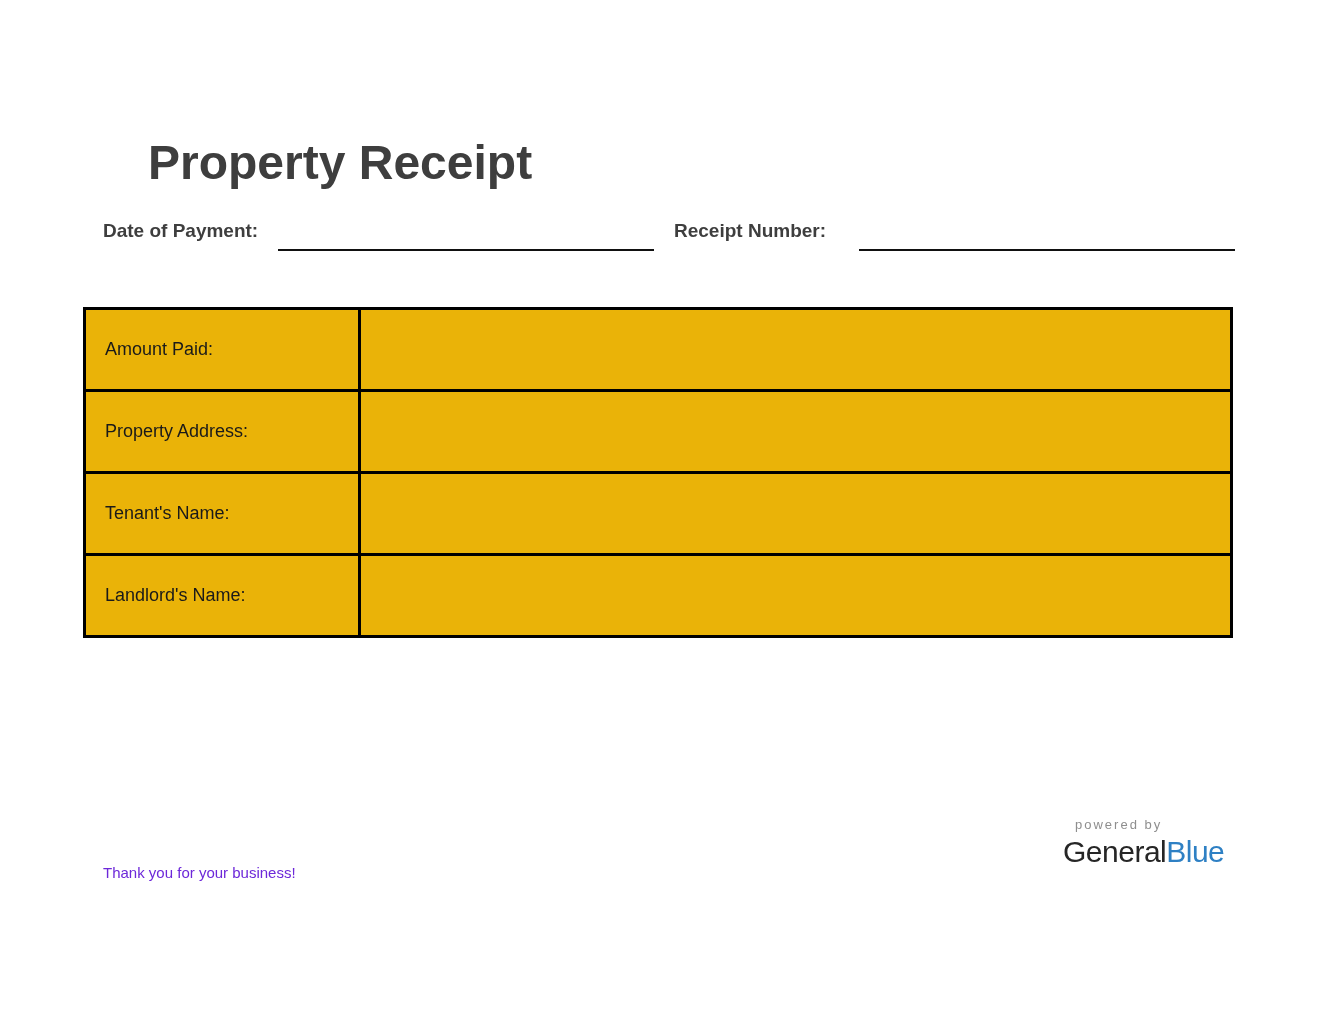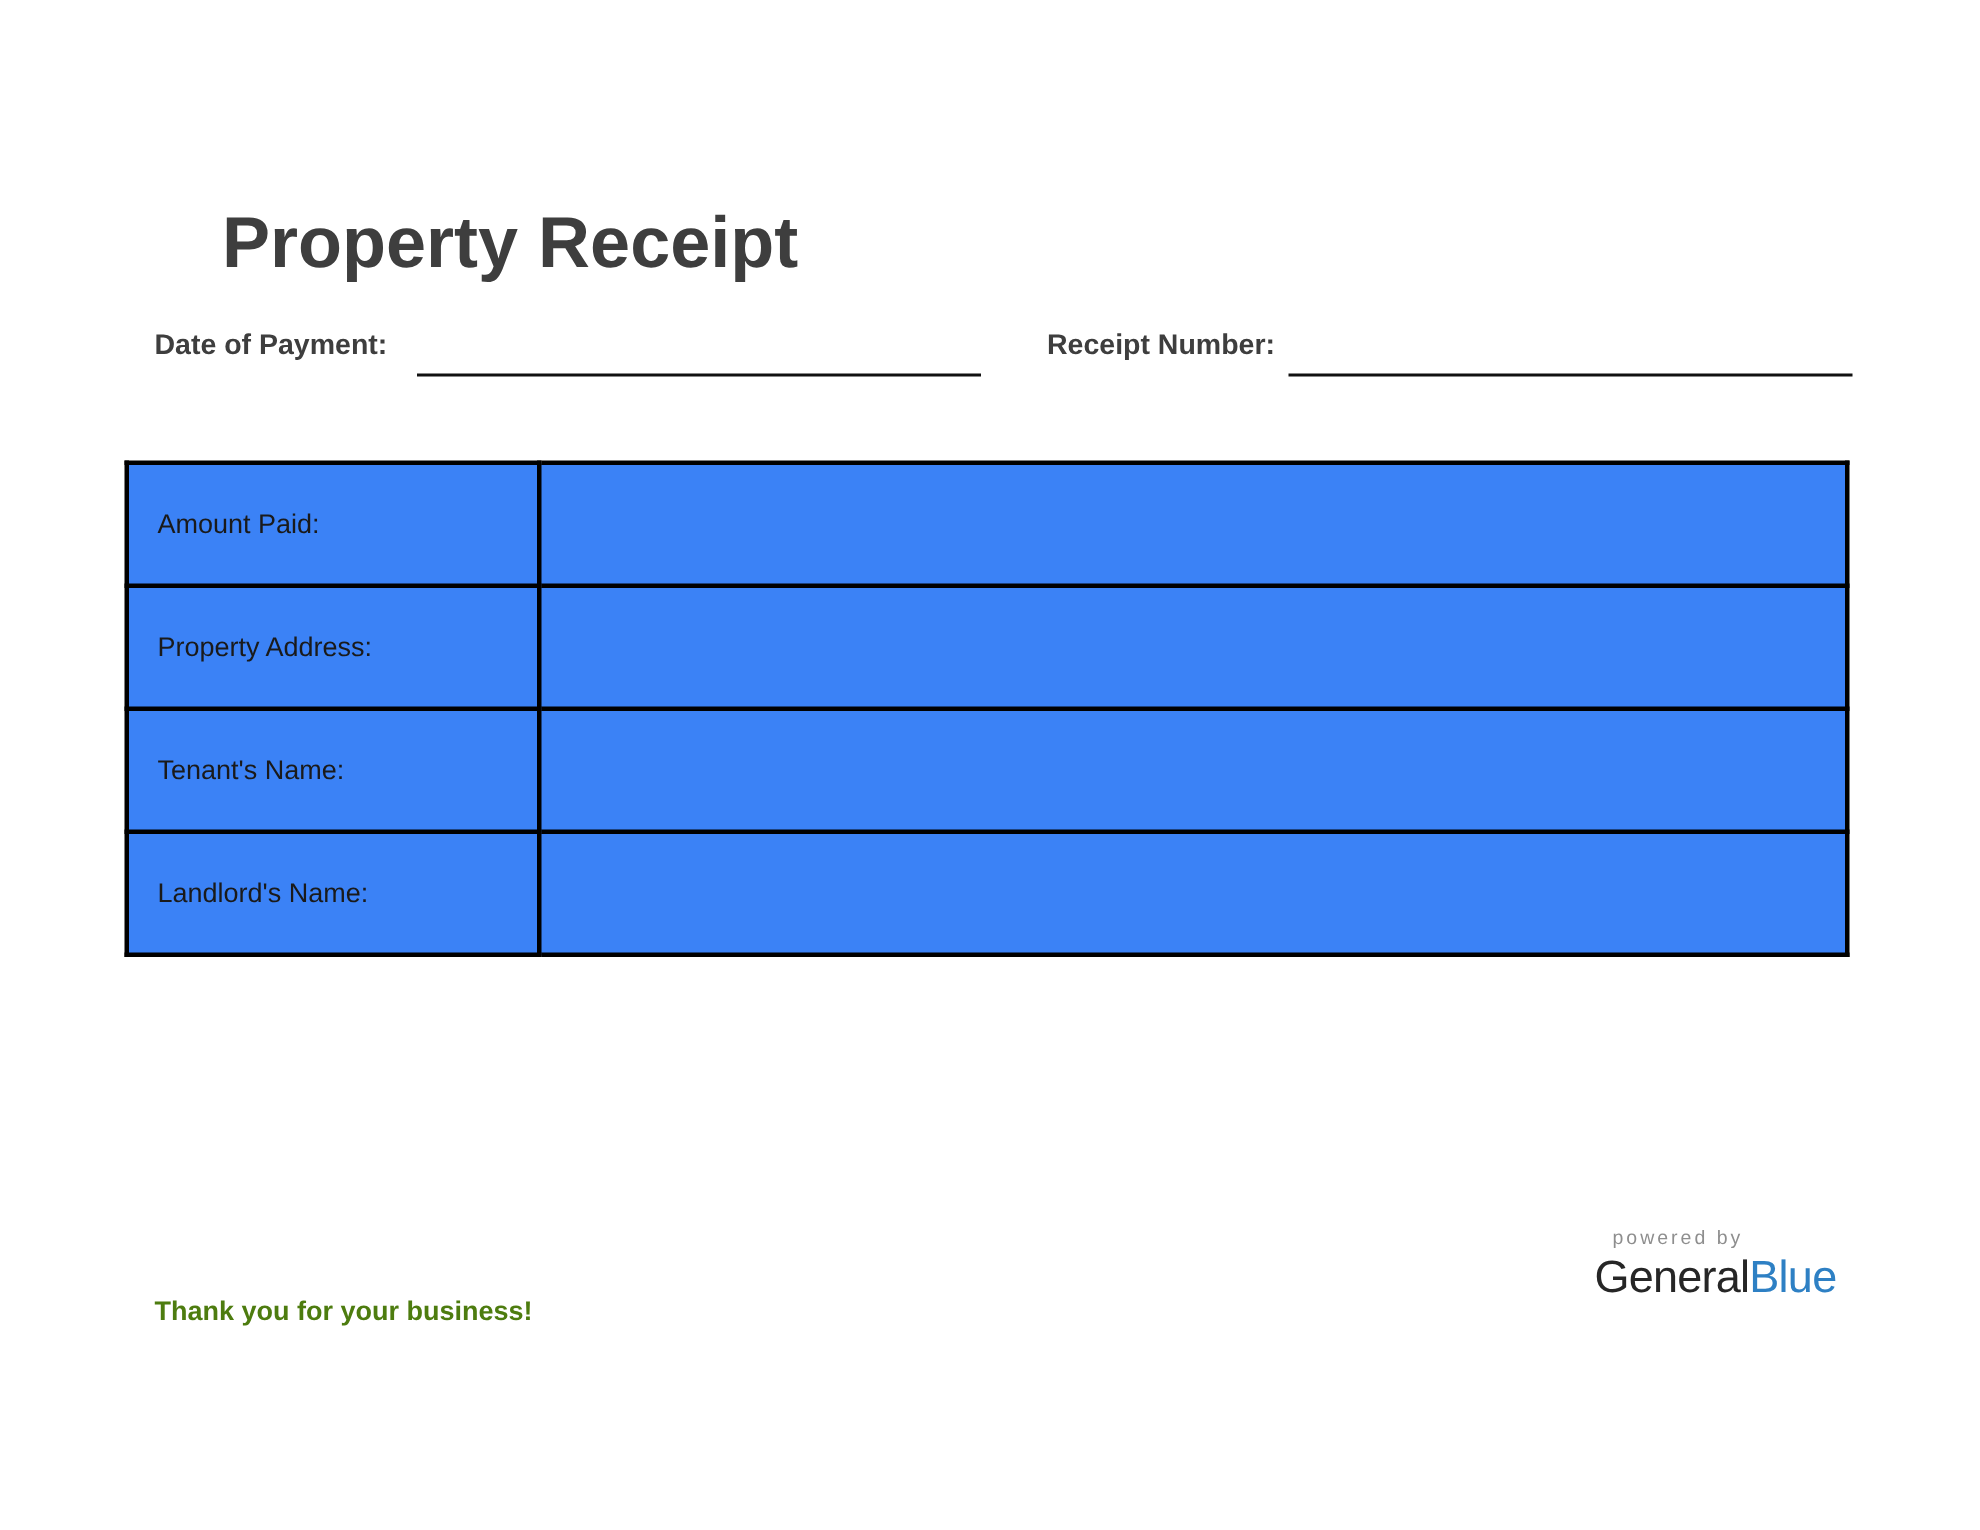--- a/index.html
+++ b/index.html
@@ -26,21 +26,21 @@
   }
   .field-label {
     position: absolute;
     top: 220px;
     font-size: 19px;
     font-weight: bold;
     color: #3e3e3e;
     white-space: nowrap;
   }
   .field-label.date { left: 103px; }
-  .field-label.receipt { left: 698px; text-align: right; }
+  .field-label.receipt { left: 674px; text-align: right; }
   .fill-line {
     position: absolute;
     top: 249px;
     height: 2px;
     background: #111111;
     width: 376px;
   }
   .fill-line.date { left: 278px; }
   .fill-line.receipt { left: 859px; }
   table.receipt-table {
@@ -50,37 +50,36 @@
     width: 1150px;
     border-collapse: collapse;
     table-layout: fixed;
   }
   table.receipt-table td {
     border: 3px solid #000000;
     height: 79px;
     font-size: 18px;
     color: #1a1a1a;
     vertical-align: middle;
-    background: #3b82f6;
+    background: #eab308;
   }
   td.label-cell {
     width: 253px;
     padding: 0 0 0 19px;
   }
   td.value-cell {
     padding: 0 10px;
   }
   .thank-you {
     position: absolute;
     left: 103px;
     top: 864px;
-    font-size: 18px;
-    color: #4d7c0f;
+    font-size: 15px;
+    color: #6d28d9;
     white-space: nowrap;
-    font-weight: bold;
   }
   .brand-block {
     position: absolute;
     left: 1063px;
     top: 817px;
     white-space: nowrap;
   }
   .powered-by {
     font-size: 13px;
     letter-spacing: 2px;

